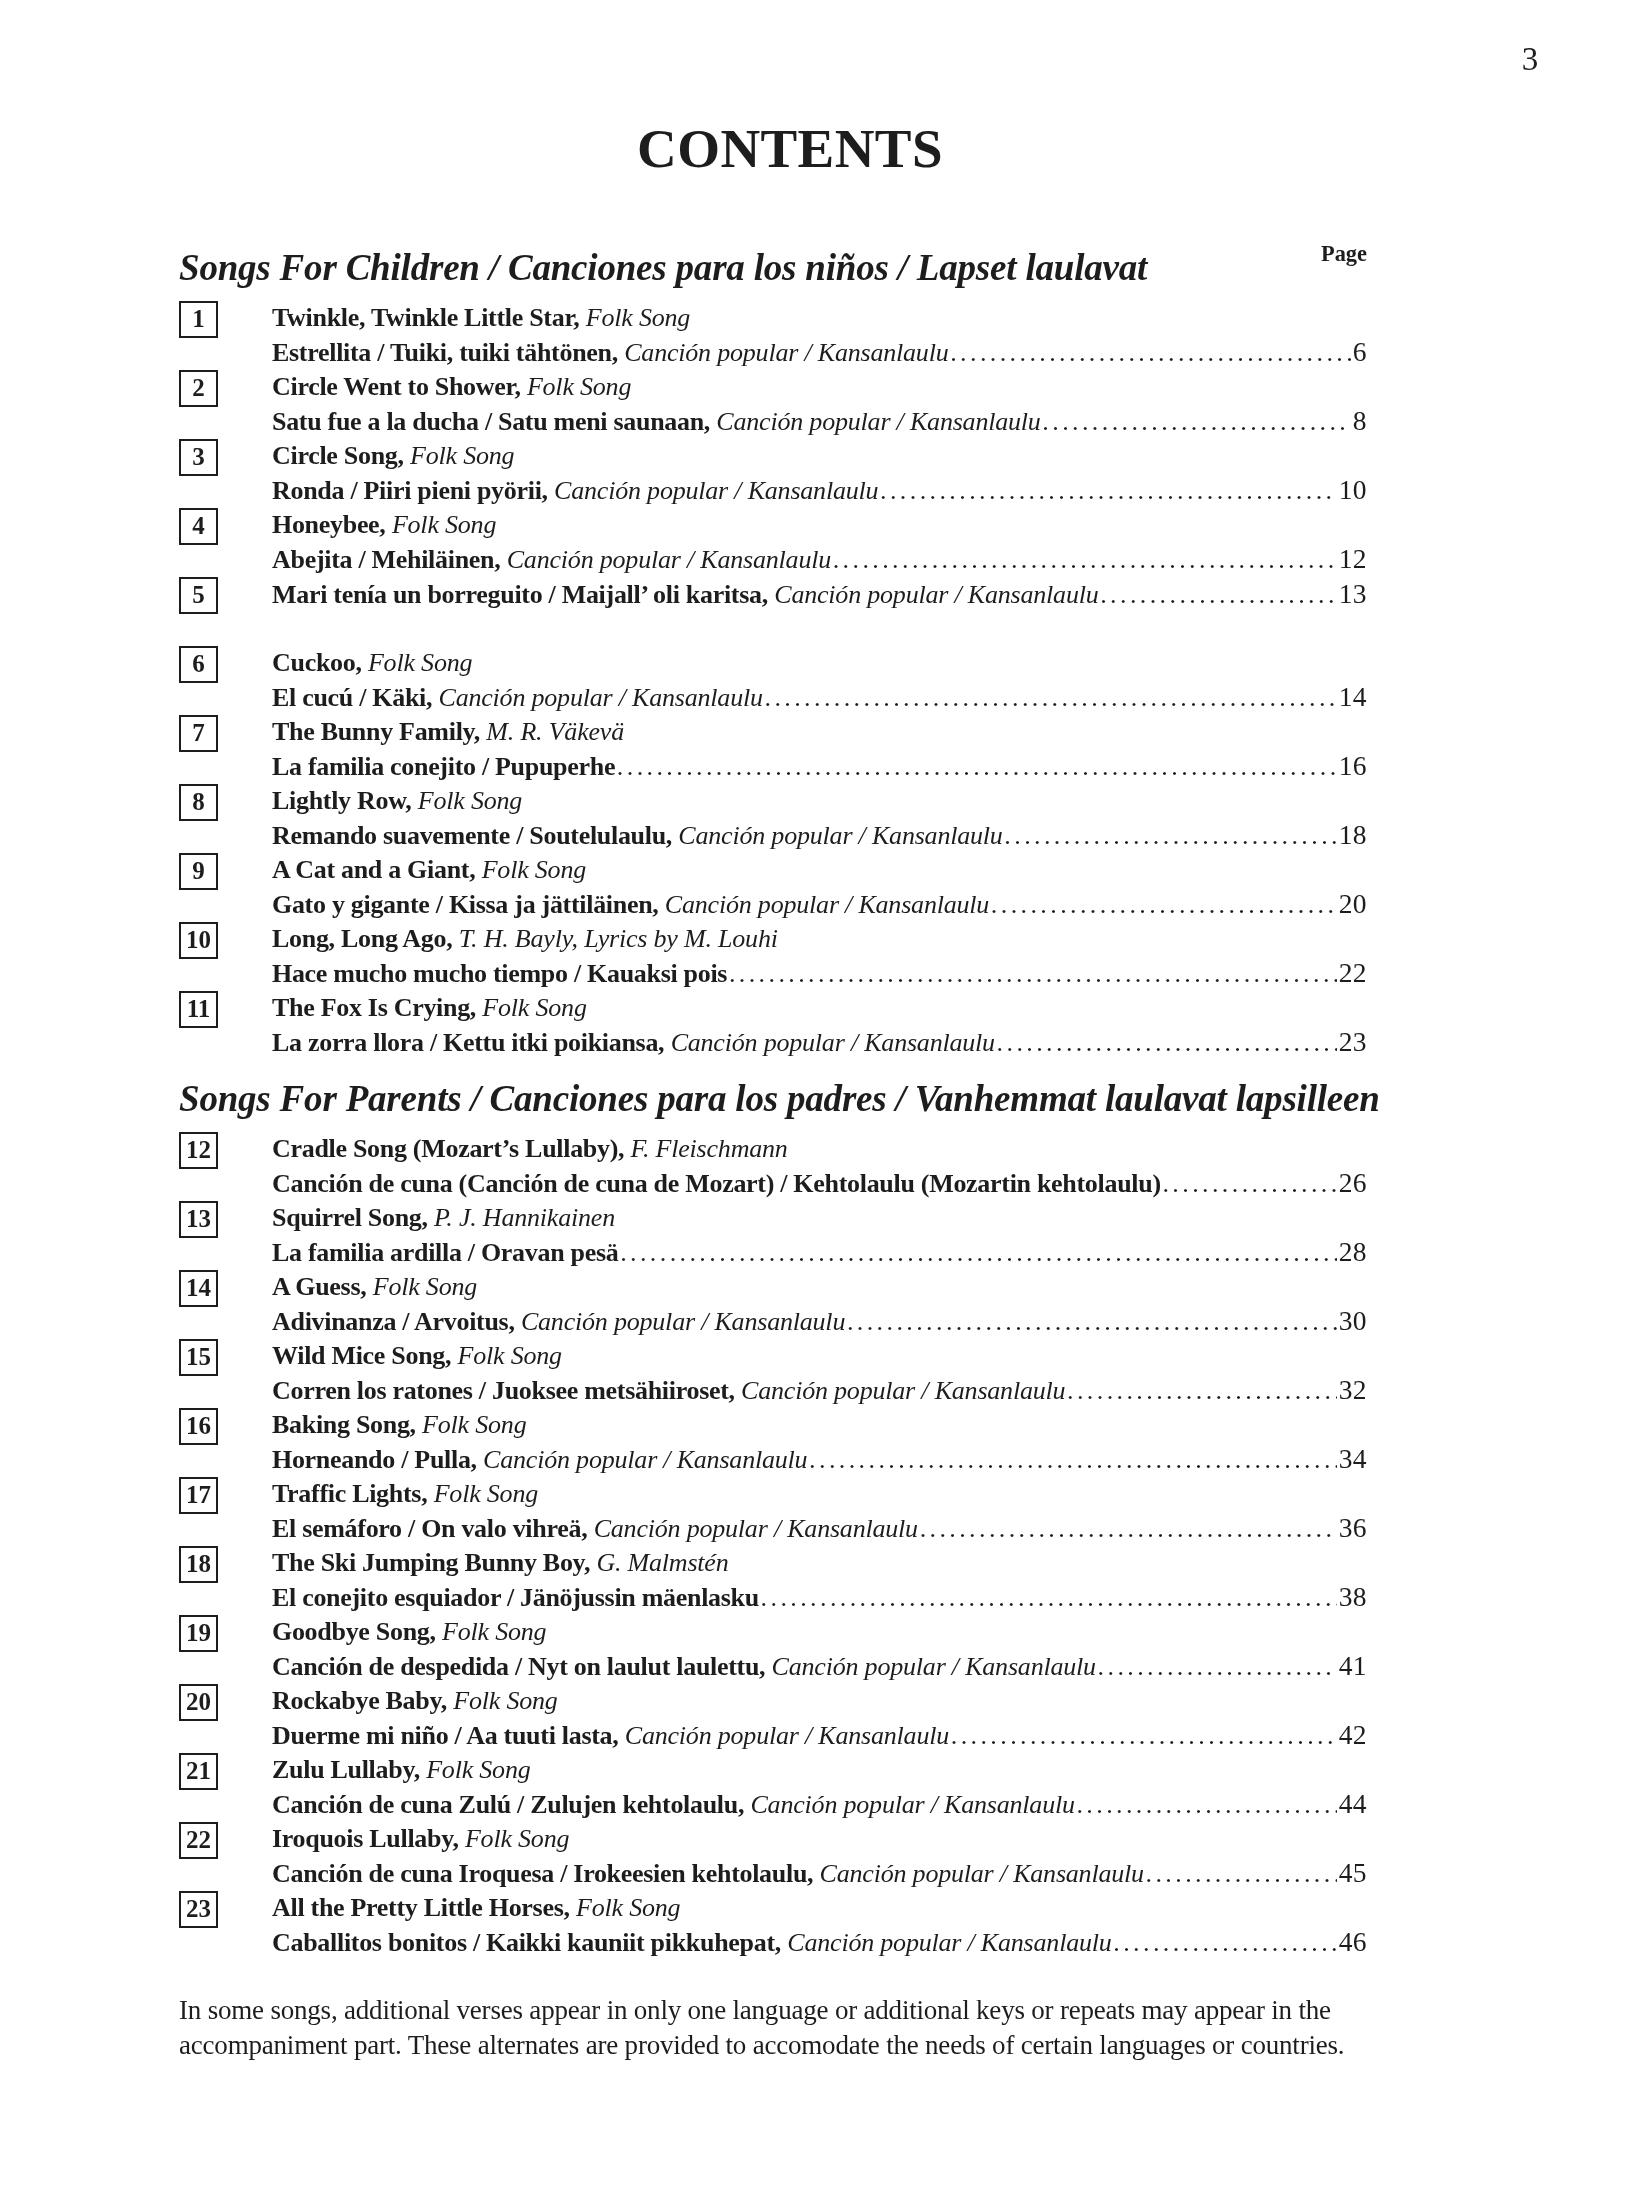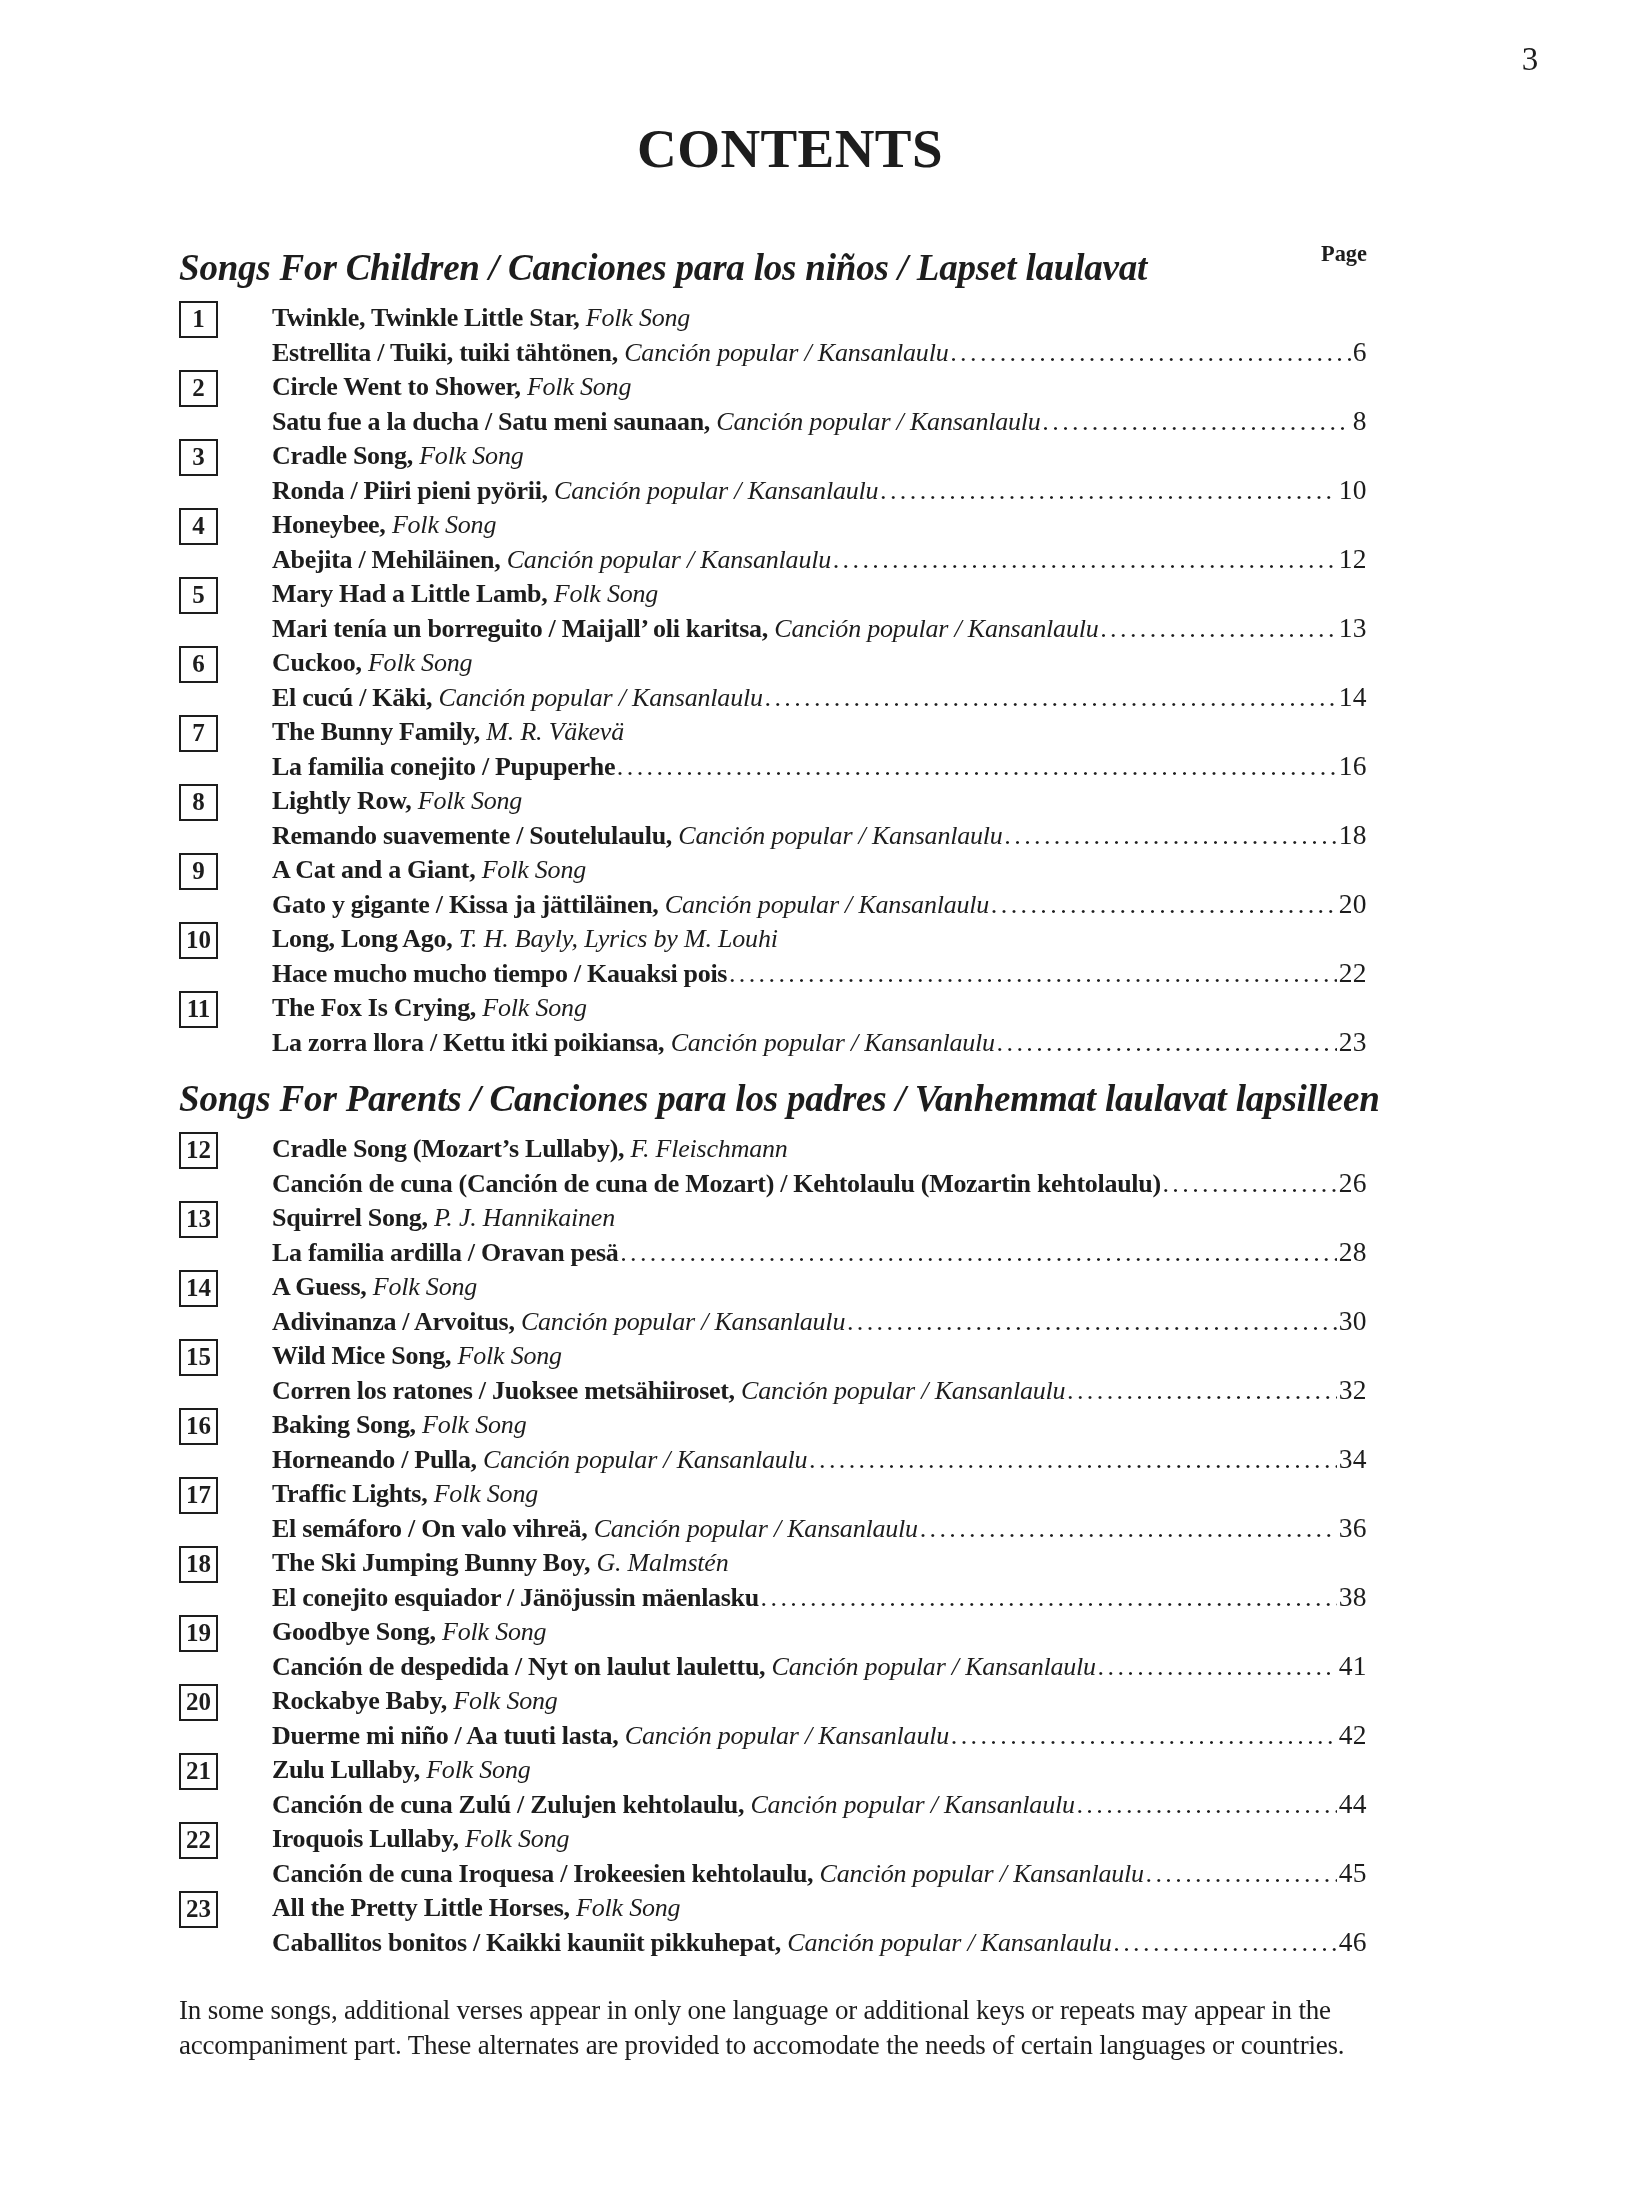--- a/index.html
+++ b/index.html
@@ -146,21 +146,21 @@
         <span class="pg">8</span>
       </div>
     </div>
   </div>
 
   <div class="entry">
     <span class="numbox">
               <span class="num">3</span>
             </span>
     <div class="entry-text">
-      <div class="line1"><b class="t">Cradle Song,</b><i class="c"> Folk Song</i></div>
+      <div class="line1"><b class="t">Circle Song,</b><i class="c"> Folk Song</i></div>
       <div class="line2">
         <span class="l2text"><b class="st">Ronda / Piiri pieni pyörii,</b><i class="sti"> Canción popular / Kansanlaulu</i></span>
         <span class="dots"></span>
         <span class="pg">10</span>
       </div>
     </div>
   </div>
 
   <div class="entry">
     <span class="numbox">
@@ -174,21 +174,20 @@
         <span class="pg">12</span>
       </div>
     </div>
   </div>
 
   <div class="entry">
     <span class="numbox">
               <span class="num">5</span>
             </span>
     <div class="entry-text">
-      <div class="line1"><b class="t">Mary Had a Little Lamb,</b><i class="c"> Folk Song</i></div>
       <div class="line2">
         <span class="l2text"><b class="st">Mari tenía un borreguito / Maijall’ oli karitsa,</b><i class="sti"> Canción popular / Kansanlaulu</i></span>
         <span class="dots"></span>
         <span class="pg">13</span>
       </div>
     </div>
   </div>
 
   <div class="entry">
     <span class="numbox">

